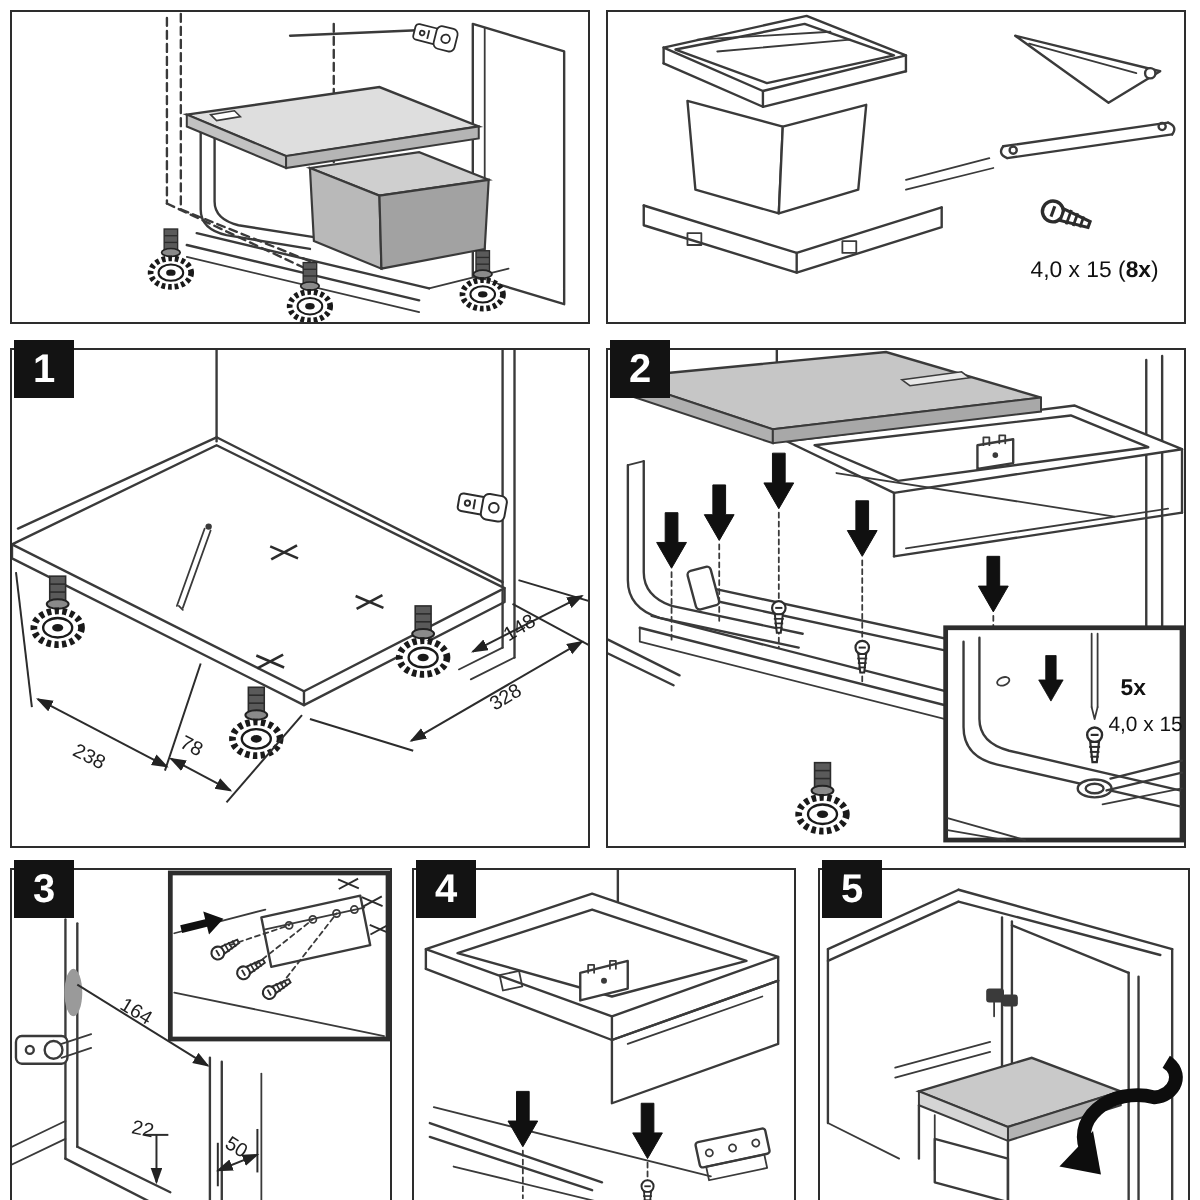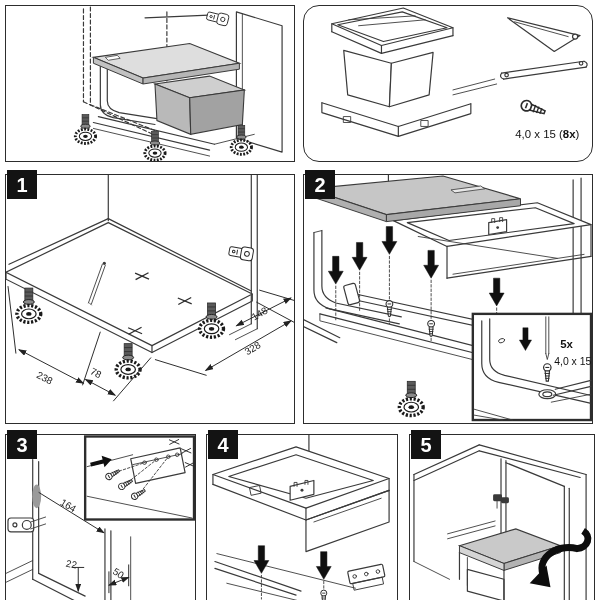--- a/index.html
+++ b/index.html
@@ -96,21 +96,21 @@
         <polygon points="150,79 205,71 240,85 185,93" fill="#cfcfcf" stroke="#3a3a3a" stroke-width="1.1"></polygon>
         <polygon points="150,79 185,93 186,130 152,116" fill="#b9b9b9" stroke="#3a3a3a" stroke-width="1.1"></polygon>
         <polygon points="185,93 240,85 238,120 186,130" fill="#a2a2a2" stroke="#3a3a3a" stroke-width="1.1"></polygon>
       </g>
       <use href="#def-foot" transform="translate(80,132) scale(0.85)"></use>
       <use href="#def-foot" transform="translate(150,149) scale(0.85)"></use>
       <use href="#def-foot" transform="translate(237,143) scale(0.85)"></use>
     </svg>
   </div>
 
-  <div class="panel" style="left:303px;top:5px;width:290px;height:157px;border-radius:16px;">
+  <div class="panel" style="left:303px;top:5px;width:290px;height:157px;">
     <svg viewBox="0 0 290 157" preserveAspectRatio="none">
       <g>
         <polygon class="lnf" points="28,18 100,2 150,22 78,40"></polygon>
         <polygon class="ln" points="34,19 99,6 144,22 80,36" fill="none"></polygon>
         <line class="ln thin" x1="45" y1="14" x2="112" y2="10"></line>
         <line class="ln thin" x1="55" y1="20" x2="122" y2="14"></line>
         <line class="ln" x1="28" y1="18" x2="28" y2="26"></line>
         <line class="ln" x1="78" y1="40" x2="78" y2="48"></line>
         <line class="ln" x1="150" y1="22" x2="150" y2="30"></line>
         <polyline class="ln" points="28,26 78,48 150,30"></polyline>

